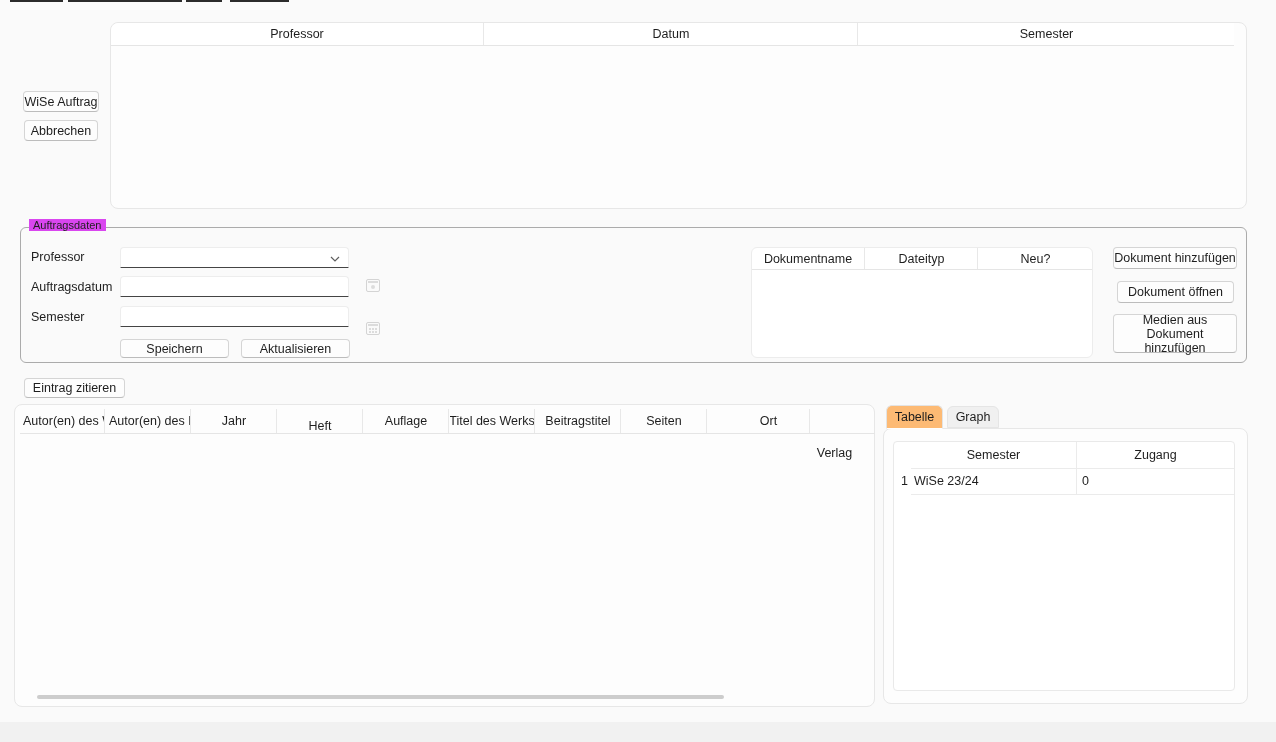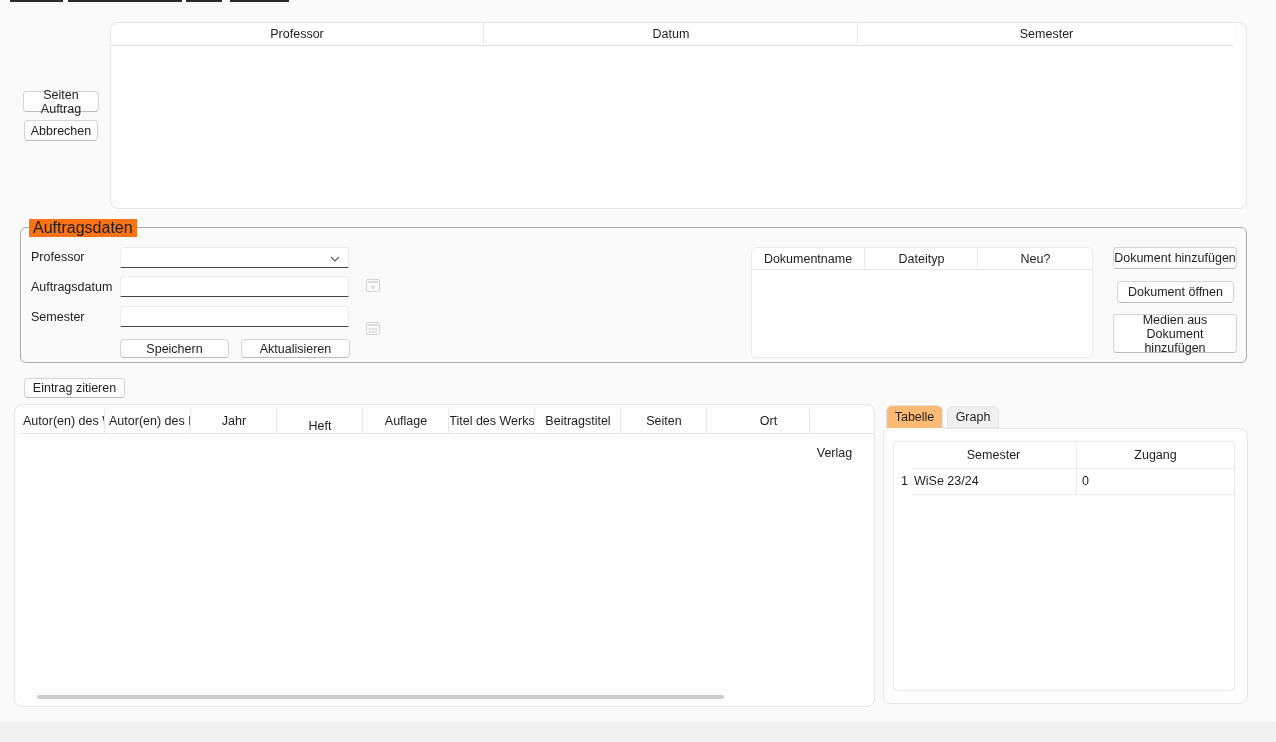--- a/index.html
+++ b/index.html
@@ -28,21 +28,21 @@
   .cal-dot::after { content:""; position:absolute; left:4px; top:5px; width:4px; height:4px; background:#dcdcdc; border-radius:50%; }
   .cal-grid::after {
     content:""; position:absolute; left:2px; top:5px; width:2px; height:2px; background:#dcdcdc;
     box-shadow:3px 0 #dcdcdc, 6px 0 #dcdcdc, 0 3px #dcdcdc, 3px 3px #dcdcdc, 6px 3px #dcdcdc;
   }
   .thumb { background:#cdcdcd; border-radius:2px; }
   .tab-sel { background:#fdba74; border:1px solid #e3e3e3; border-bottom:1px solid #ffffff; border-radius:6px 6px 0 0; z-index:3; }
   .tab-unsel { background:#f0f0f0; border:1px solid #e5e5e5; border-radius:6px 6px 0 0; }
   .line { background:#ebebeb; }
   .groupbox { border:1px solid #ababab; border-radius:6px; background:transparent; }
-  .legend { position:absolute; top:-9px; left:8px; background:#f97316; padding:0 4px; font-size:16px; }
+  .legend { position:absolute; top:-9px; left:8px; background:#d946ef; padding:0 4px; font-size:11px; }
 </style>
 </head>
 <body>
 
 <div class="abs seg" style="left:10px;width:53px;"></div>
 <div class="abs seg" style="left:68px;width:114px;"></div>
 <div class="abs seg" style="left:186px;width:36px;"></div>
 <div class="abs seg" style="left:230px;width:59px;"></div>
 
 <div class="abs" style="left:0;top:722px;width:1276px;height:20px;background:#f1f1f1;"></div>
@@ -56,21 +56,21 @@
         <span>Datum</span>
       </div>
     <div class="hdr abs" style="left:748px;top:0;width:375px;">
         <span>Semester</span>
       </div>
   </div>
   <div class="abs" style="left:0;top:24px;width:1135px;height:161px;"></div>
 </div>
 
 <div class="abs btn" style="left:23px;top:91px;width:76px;height:21px;">
-    <span>Seiten Auftrag</span>
+    <span>WiSe Auftrag</span>
   </div>
 <div class="abs btn" style="left:24px;top:120px;width:74px;height:21px;align-items:center;">
     <span>Abbrechen</span>
   </div>
 
 <div class="abs groupbox" style="left:20px;top:227px;width:1227px;height:136px;">
   <span class="legend">Auftragsdaten</span>
 
   <div class="abs" style="left:10px;top:22px;">Professor</div>
   <div class="abs field" style="left:99px;top:19px;width:229px;height:21px;display:flex;align-items:center;">

